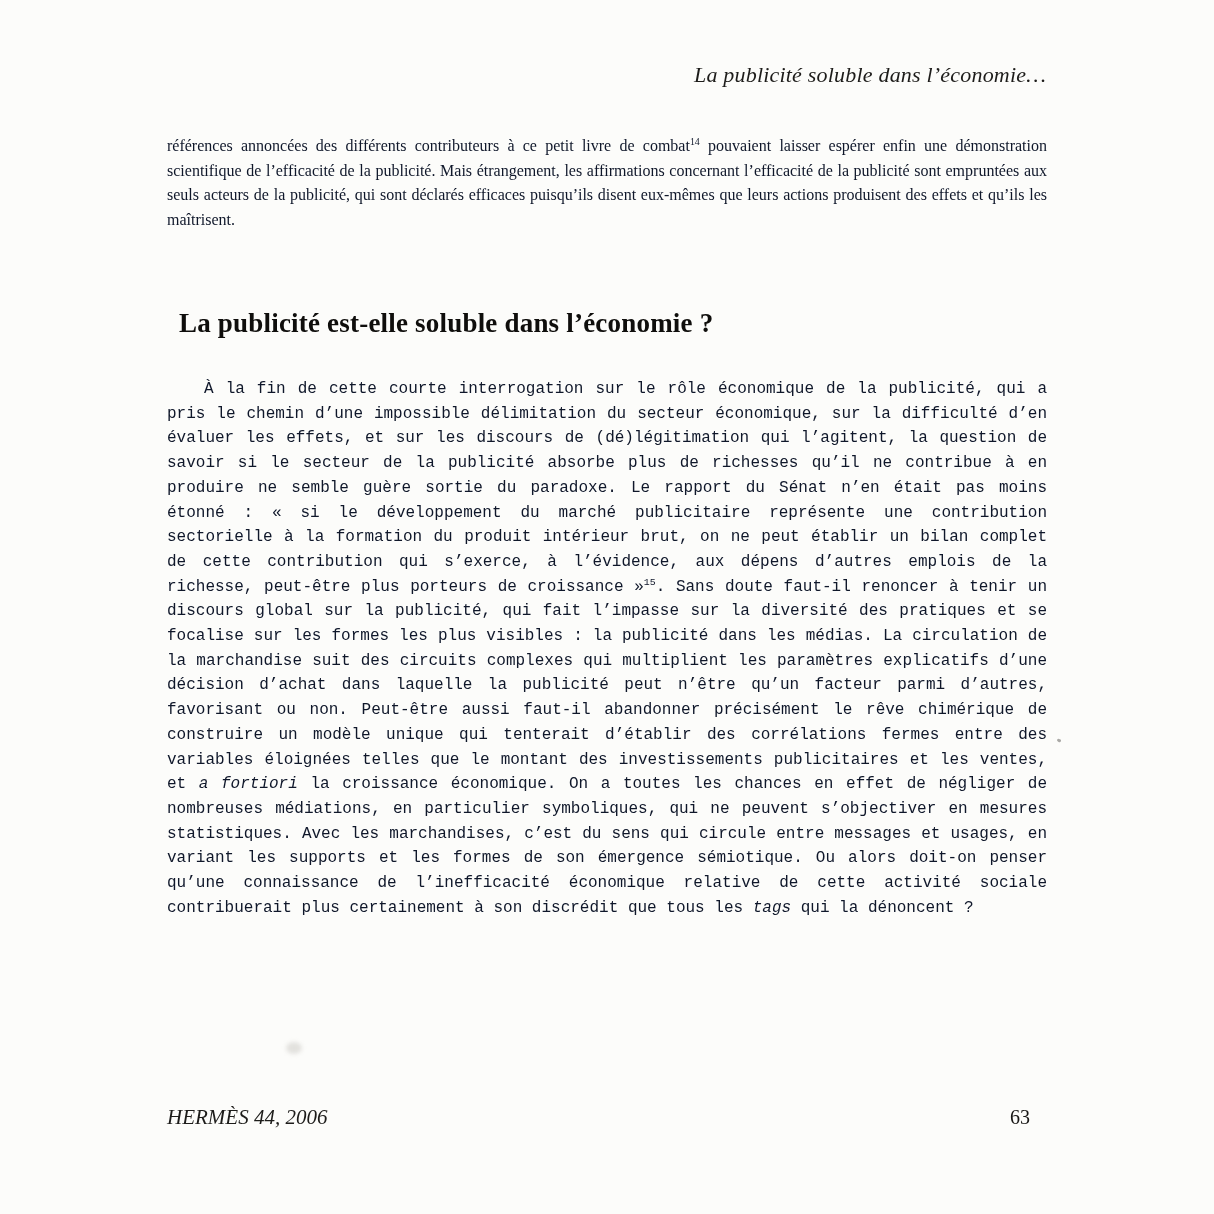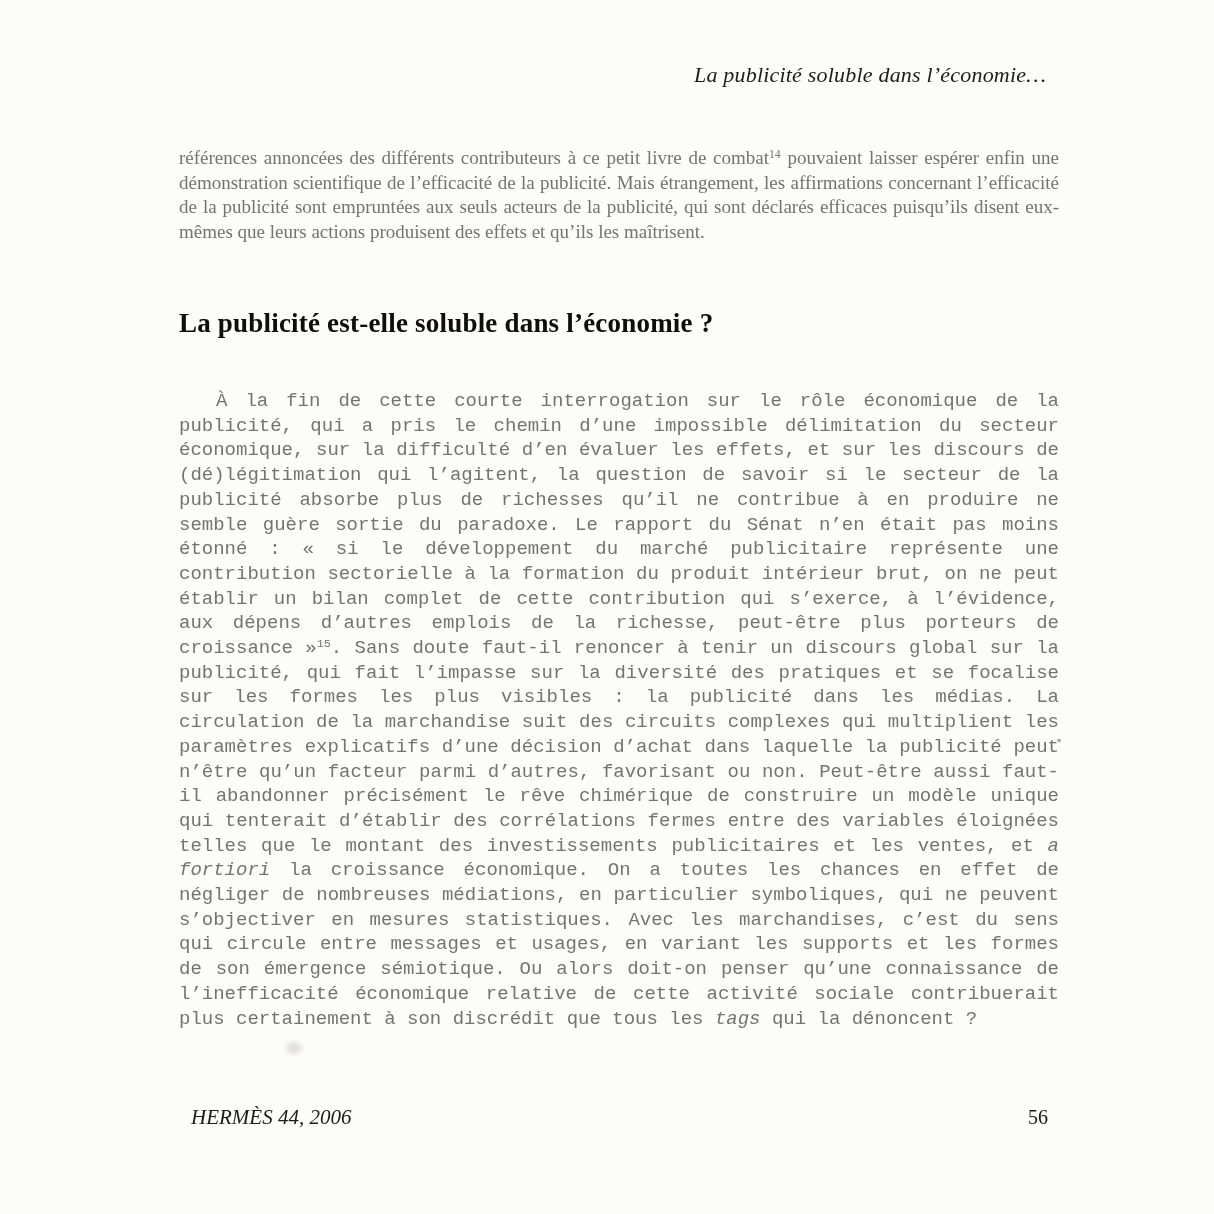--- a/index.html
+++ b/index.html
@@ -26,25 +26,25 @@
     font-style: italic;
     font-size: 22px;
     letter-spacing: 0.2px;
     color: #1d1c1a;
     white-space: nowrap;
   }
   .para {
     position: absolute;
     left: 167px;
     width: 880px;
-    margin: 12px;
-    font-size: 19px;
+    margin: 0;
+    font-size: 16px;
     line-height: 24.7px;
     text-align: justify;
-    color: #737373;
+    color: #0f172a;
   }
   .para-continuation {
     top: 134px;
   }
   .para-body {
     top: 377px;
     text-indent: 37px;
     font-family: Liberation Mono, monospace;
   }
   .para sup {
@@ -62,26 +62,25 @@
     margin: 12px;
     font-size: 27px;
     font-weight: bold;
     letter-spacing: 0.2px;
     color: #0f0e0c;
     white-space: nowrap;
   }
   .footer {
     position: absolute;
     left: 167px;
-    right: 166px;
+    right: 184px;
     top: 1105px;
     display: flex;
     justify-content: space-between;
     align-items: baseline;
-    margin-left: 24px;
   }
   .footer .journal {
     font-style: italic;
     font-size: 21px;
     color: #1d1c1a;
   }
   .footer .page-num {
     font-size: 20px;
     color: #181715;
   }
@@ -121,16 +120,16 @@
 
   <h1 class="section-heading">La publicité est-elle soluble dans l’économie ?</h1>
 
   <p class="para para-body"><span>À la fin de cette courte interrogation sur le rôle économique de la publicité, qui a pris le chemin d’une impossible délimitation du secteur économique, sur la difficulté d’en évaluer les effets, et sur les discours de (dé)légitimation qui l’agitent, la question de savoir si le secteur de la publicité absorbe plus de richesses qu’il ne contribue à en produire ne semble guère sortie du paradoxe. Le rapport du Sénat n’en était pas moins étonné : « si le développement du marché publicitaire représente une contribution sectorielle à la formation du produit intérieur brut, on ne peut établir un bilan complet de cette contribution qui s’exerce, à l’évidence, aux dépens d’autres emplois de la richesse, peut-être plus porteurs de croissance »</span><sup>15</sup><span>. Sans doute faut-il renoncer à tenir un discours global sur la publicité, qui fait l’impasse sur la diversité des pratiques et se focalise sur les formes les plus visibles : la publicité dans les médias. La circulation de la marchandise suit des circuits complexes qui multiplient les paramètres explicatifs d’une décision d’achat dans laquelle la publicité peut n’être qu’un facteur parmi d’autres, favorisant ou non. Peut-être aussi faut-il abandonner précisément le rêve chimérique de construire un modèle unique qui tenterait d’établir des corrélations fermes entre des variables éloignées telles que le montant des investissements publicitaires et les ventes, et </span><i>a fortiori</i><span> la croissance économique. On a toutes les chances en effet de négliger de nombreuses médiations, en particulier symboliques, qui ne peuvent s’objectiver en mesures statistiques. Avec les marchandises, c’est du sens qui circule entre messages et usages, en variant les supports et les formes de son émergence sémiotique. Ou alors doit-on penser qu’une connaissance de l’inefficacité économique relative de cette activité sociale contribuerait plus certainement à son discrédit que tous les </span><i>tags</i><span> qui la dénoncent ?</span></p>
 
   <span class="speck speck-1"></span>
   <span class="speck speck-2"></span>
 
   <div class="footer">
     <span class="journal">HERMÈS 44, 2006</span>
-    <span class="page-num">56</span>
+    <span class="page-num">63</span>
   </div>
 
 </div>
 
 </body></html>

